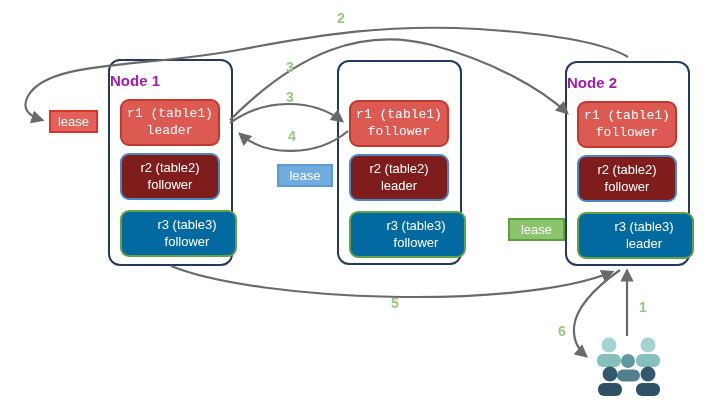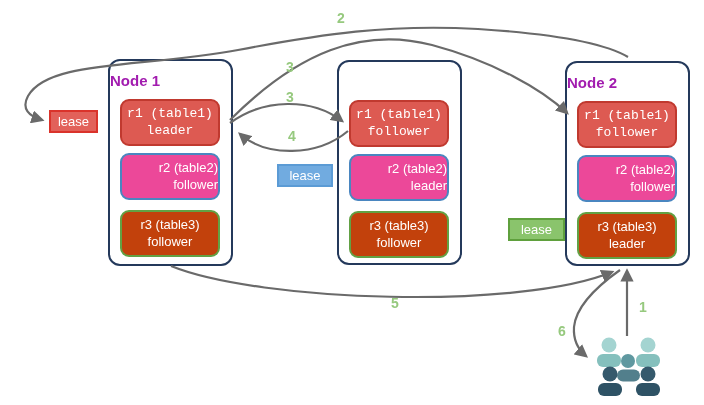--- a/index.html
+++ b/index.html
@@ -4,22 +4,22 @@
 <style>
   html,body{margin:0;padding:0;background:#ffffff;}
   .canvas{position:relative;width:704px;height:405px;background:#ffffff;overflow:hidden;
           font-family:"Liberation Sans", sans-serif;}
   .node{position:absolute;width:121px;background:#ffffff;border:2px solid #24395b;border-radius:12px;z-index:1;}
   .node-title{text-align:left;font-weight:bold;font-size:15px;color:#a21caf;margin-top:11px;}
   .replica{position:absolute;left:10px;width:96px;height:43px;border-radius:9px;border:2px solid;
            color:#ffffff;font-size:13px;text-align:center;display:flex;flex-direction:column;
            justify-content:center;line-height:1.25;}
   .replica.red{background:#dd5a52;border-color:#c0392f;font-family:Liberation Mono, monospace;}
-  .replica.blue{background:#ec4899;border-color:#4a86c0;align-items:flex-end;}
-  .replica.green{background:#c2410c;border-color:#62a144;}
+  .replica.blue{background:#7f1d1d;border-color:#4a86c0;}
+  .replica.green{background:#0369a1;border-color:#62a144;padding-left:17px;}
   .r1{top:38px;} .r2{top:92px;} .r3{top:149px;}
   .arrow-layer{position:absolute;left:0;top:0;z-index:2;}
   .lease{position:absolute;z-index:3;color:#ffffff;font-size:13px;line-height:1;border-radius:0;
          border:2px solid;padding:3px 0;text-align:center;}
   .lease.red{left:49px;top:110px;width:45px;background:#e2615a;border-color:#da332b;}
   .lease.blue{left:277px;top:164px;width:52px;background:#71abe0;border-color:#5b9bd5;}
   .lease.green{left:508px;top:218px;width:53px;background:#8ac46c;border-color:#5fa03d;}
   .num{position:absolute;z-index:3;transform:translate(-50%,-50%);font-weight:bold;font-size:14px;color:#96c97e;}
   .num.n2{left:341px;top:18px;} .num.n3a{left:290px;top:67px;} .num.n3b{left:290px;top:97px;}
   .num.n4{left:292px;top:136px;} .num.n5{left:395px;top:303px;} .num.n1{left:643px;top:307px;}

